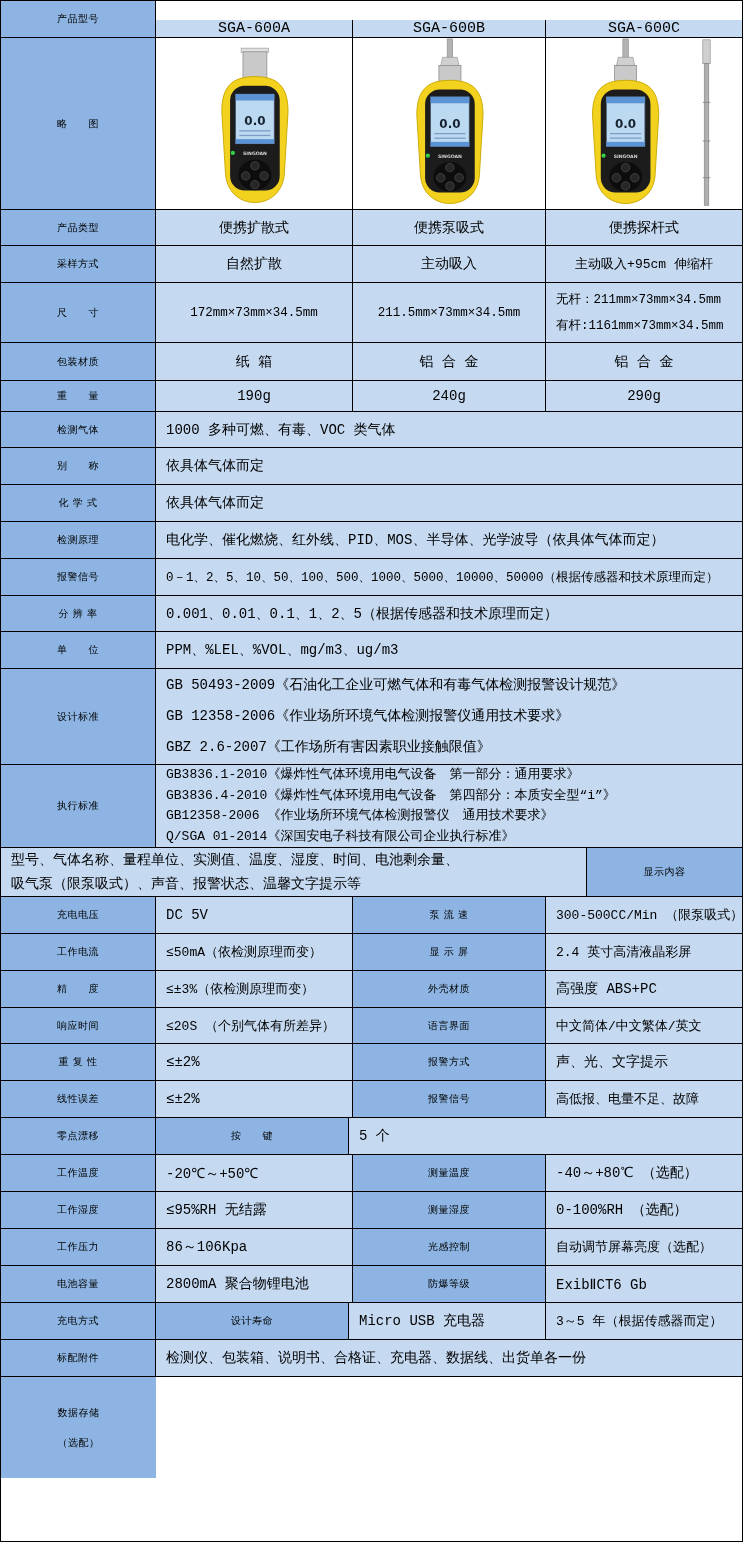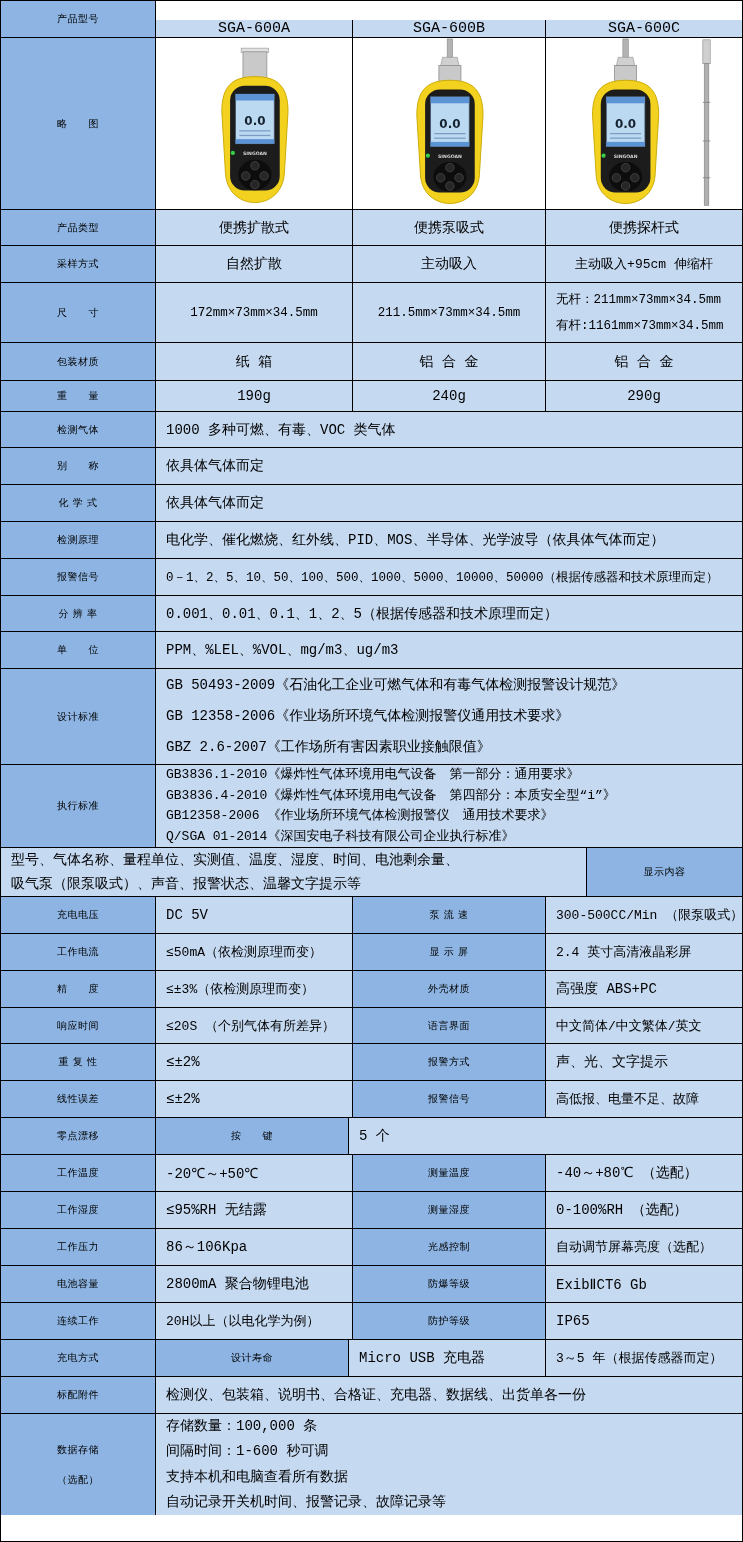--- a/index.html
+++ b/index.html
@@ -437,34 +437,20 @@
       </div>
     <div class="cell lbl w2">
         <span>防爆等级</span>
       </div>
     <div class="cell val w3 left">
         <span>ExibⅡCT6 Gb</span>
       </div>
   </div>
   <div class="row" style="height:37px">
     <div class="cell lbl w0">
-        <span>连续工作</span>
-      </div>
-    <div class="cell val w1 left fs13">
-        <span>20H以上（以电化学为例）</span>
-      </div>
-    <div class="cell lbl w2">
-        <span>防护等级</span>
-      </div>
-    <div class="cell val w3 left">
-        <span>IP65</span>
-      </div>
-  </div>
-  <div class="row" style="height:37px">
-    <div class="cell lbl w0">
         <span>充电方式</span>
       </div>
     <div class="cell lbl w2">
         <span>设计寿命</span>
       </div>
     <div class="cell val w1 left">
         <span>Micro USB 充电器</span>
       </div>
     <div class="cell val w3 left fs13">
         <span>3～5 年（根据传感器而定）</span>
@@ -478,21 +464,15 @@
     <div class="cell val wfull left">
         <div>检测仪、包装箱、说明书、合格证、充电器、数据线、出货单各一份</div>
       </div>
   </div>
 
   <div class="row" style="height:101px">
     <div class="cell lbl w0">
       <div style="line-height:30px">数据存储</div>
       <div style="line-height:30px">（选配）</div>
     </div>
-    <div class="cell val wfull left lh25">
-      <div>存储数量：100,000 条</div>
-      <div>间隔时间：1-600 秒可调</div>
-      <div>支持本机和电脑查看所有数据</div>
-      <div>自动记录开关机时间、报警记录、故障记录等</div>
-    </div>
   </div>
 
 </div>
 
 </body></html>

